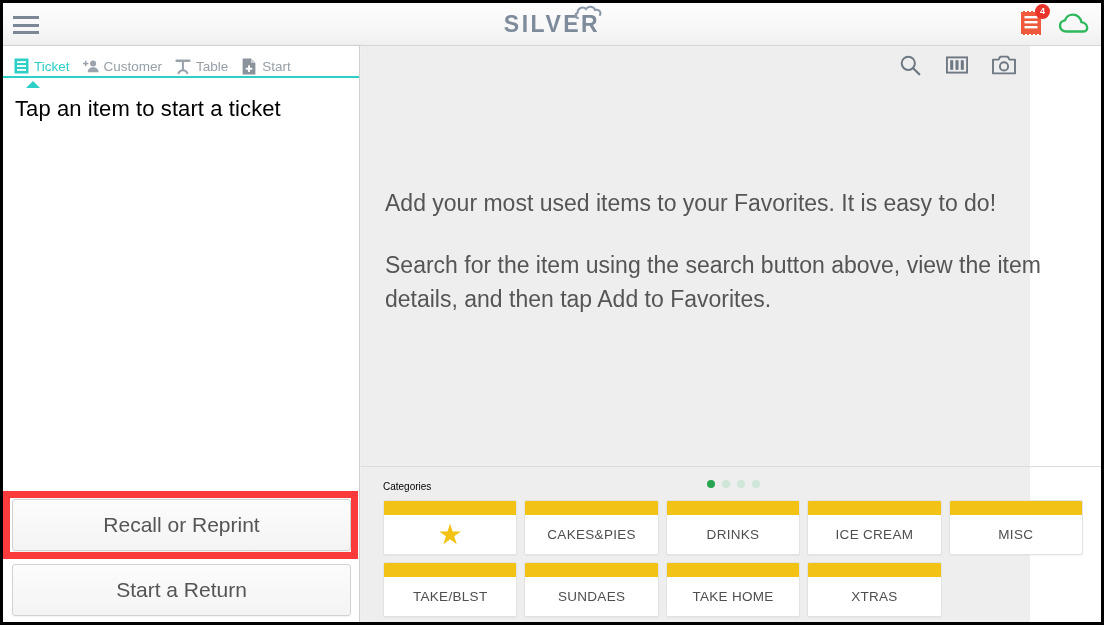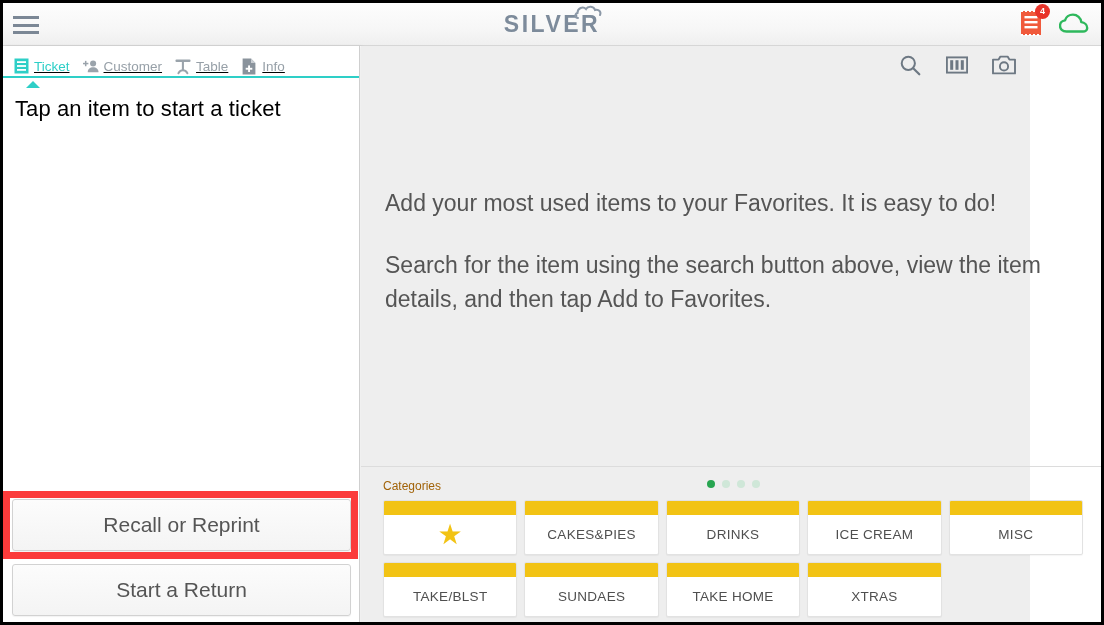--- a/index.html
+++ b/index.html
@@ -119,21 +119,20 @@
     box-shadow: 2px 0 3px rgba(0,0,0,0.07);
   }
 
   .tabbar {
     position: relative;
     height: 32px;
     display: flex;
     align-items: flex-start;
     padding: 9px 6px 0 6px;
     border-bottom: 2px solid #2ecfc7;
-    text-decoration: underline;
   }
   .tab {
     display: flex;
     align-items: center;
     gap: 5px;
     padding: 0 9px 0 4px;
     cursor: pointer;
     position: relative;
     height: 22px;
   }
@@ -243,22 +242,22 @@
     bottom: 0;
     width: 740px;
     border-top: 1px solid #dcdcdc;
     padding: 9px 18px 8px 22px;
   }
   .cat-header {
     position: relative;
     height: 24px;
   }
   .cat-title {
-    font-size: 12px;
-    color: #a16207;
+    font-size: 10px;
+    color: #000000;
   }
   .dots {
     position: absolute;
     left: 0; right: 0; top: 4px;
     display: flex;
     justify-content: center;
     gap: 7px;
   }
   .dot { width: 8px; height: 8px; border-radius: 50%; background: #cfe7d8; }
   .dot.active { background: #27a550; }
@@ -389,21 +388,21 @@
 
       <div class="tab">
         <span class="tab-icon">
           <svg width="14" height="17" viewBox="0 0 14 17">
             <path d="M0.6 0.6 H9 L13.4 5 V16.4 H0.6 Z" fill="#8a939c"></path>
             <path d="M9 0.6 V5 H13.4 Z" fill="#c8cdd2"></path>
             <rect x="6.1" y="7.4" width="1.9" height="6.6" fill="#ffffff"></rect>
             <rect x="3.7" y="9.8" width="6.6" height="1.9" fill="#ffffff"></rect>
           </svg>
         </span>
-        <span class="tab-label">Info</span>
+        <span class="tab-label">Start</span>
       </div>
     </div>
 
     <div class="left-hint">Tap an item to start a ticket</div>
 
     <div class="left-buttons">
       <div class="btn-slot">
         <div class="big-btn">
           <span>Recall or Reprint</span>
         </div>

